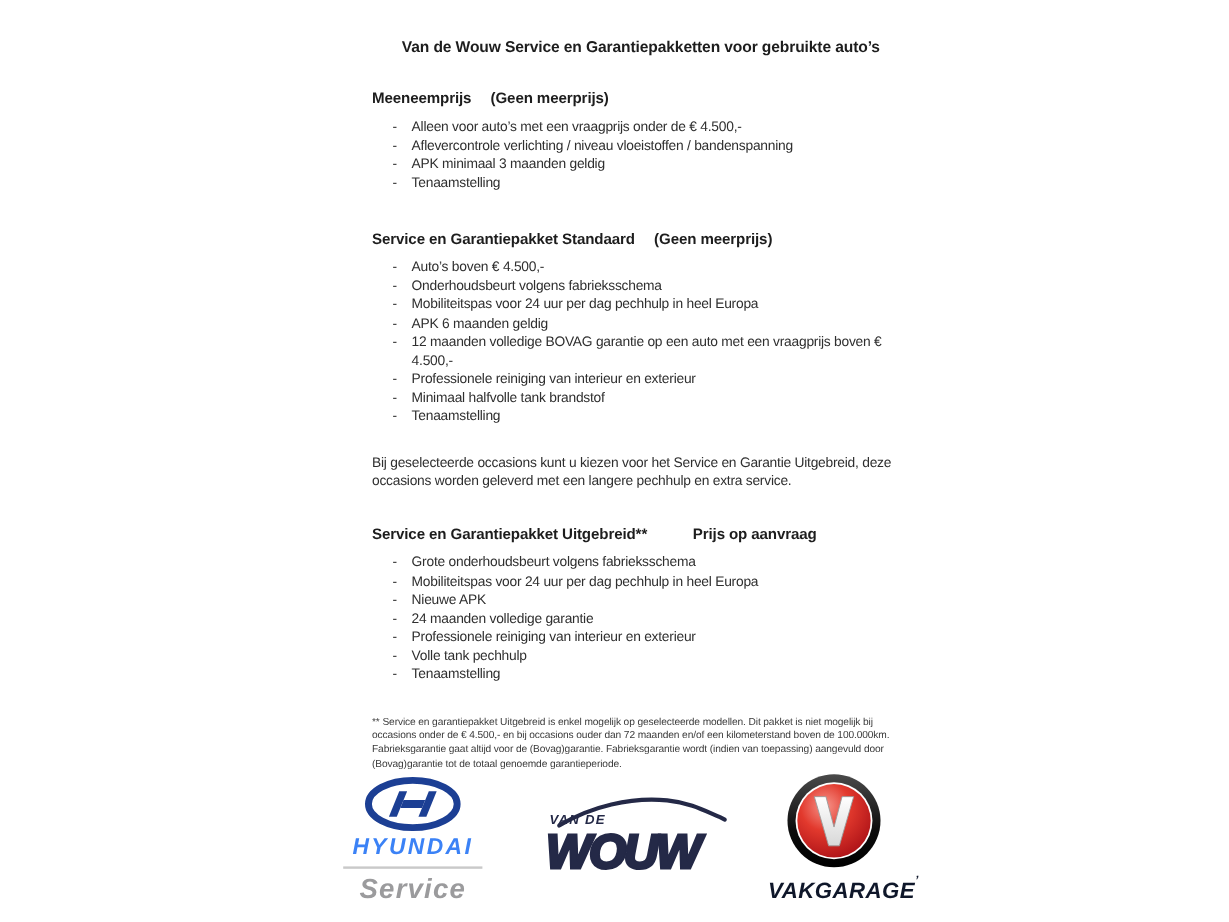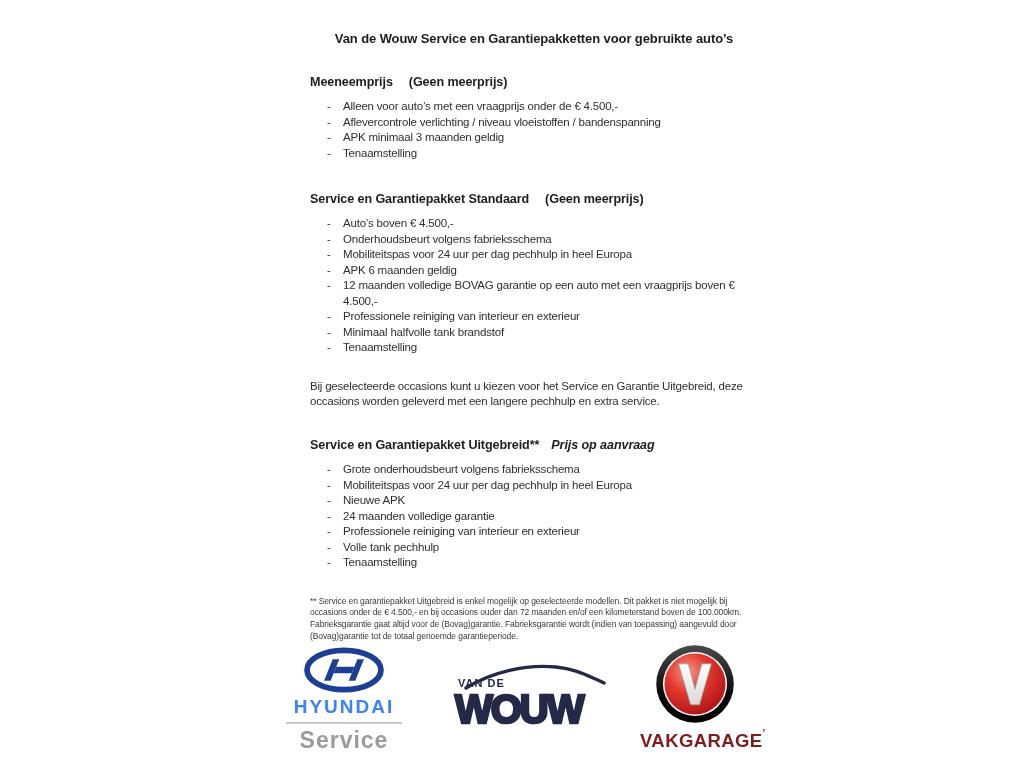--- a/index.html
+++ b/index.html
@@ -19,21 +19,21 @@
     letter-spacing:-0.1px; color:#1d1d1d;padding-left:44px;
   }
 
   .content { position:absolute; left:310px; top:74px; width:446px; }
 
   h2.section-heading {
     font-size:12.6px; font-weight:bold; color:#1d1d1d;
     letter-spacing:-0.1px; line-height:16px;
   }
   .suffix { margin-left:16px; }
-  .suffix.wide { margin-left:12px;font-style:italic; }
+  .suffix.wide { margin-left:38px; }
 
   ul.dash-list { list-style:none; margin:9px 0 0 0; }
   ul.dash-list li {
     position:relative; padding-left:33px;
     font-size:11.5px; letter-spacing:-0.2px; line-height:15.5px;
     color:#2f2f2f;
   }
   ul.dash-list li::before {
     content:"-"; position:absolute; left:17px; top:0;
   }
@@ -47,42 +47,42 @@
   }
   .section.after-paragraph { margin-top:27px; }
 
   .footnote {
     margin-top:25px; width:446px;
     font-size:8.5px; letter-spacing:-0.1px; line-height:11.8px;
     color:#3a3a3a;
   }
 
   
-  .logo { position:absolute; text-align:center; }
+  .logo { position:absolute; text-align:center;font-style:italic; }
 
   .logo-hyundai { left:286px; top:647px; width:116px; }
   .logo-hyundai .oval { display:block; margin:0 auto; }
   .hyundai-brand {
     display:block; margin-top:3px;
     font-size:19px; font-weight:bold; letter-spacing:2px;
     color:#3b82f6; white-space:nowrap;
   }
   .hyundai-divider { height:2px; background:#c9c9c9; margin:4px 0 3px 0; }
   .hyundai-sub {
     display:block; font-size:23px; font-weight:bold;
     letter-spacing:1px; color:#9b9b9d;
   }
 
   .logo-wouw { left:452px; top:660px; width:156px; }
 
   .logo-vakgarage { left:640px; top:644px; width:110px; }
   .vakgarage-label {
     display:block; margin-top:2px; position:relative;
     font-size:18.5px; font-weight:bold; letter-spacing:0.4px;
-    color:#7f1d1d; white-space:nowrap;
+    color:#0f172a; white-space:nowrap;
   }
   .vakgarage-tick {
     font-size:10px; vertical-align:top; position:relative; top:-2px;
   }
 </style>
 </head>
 <body>
 
 <div class="page">
 

